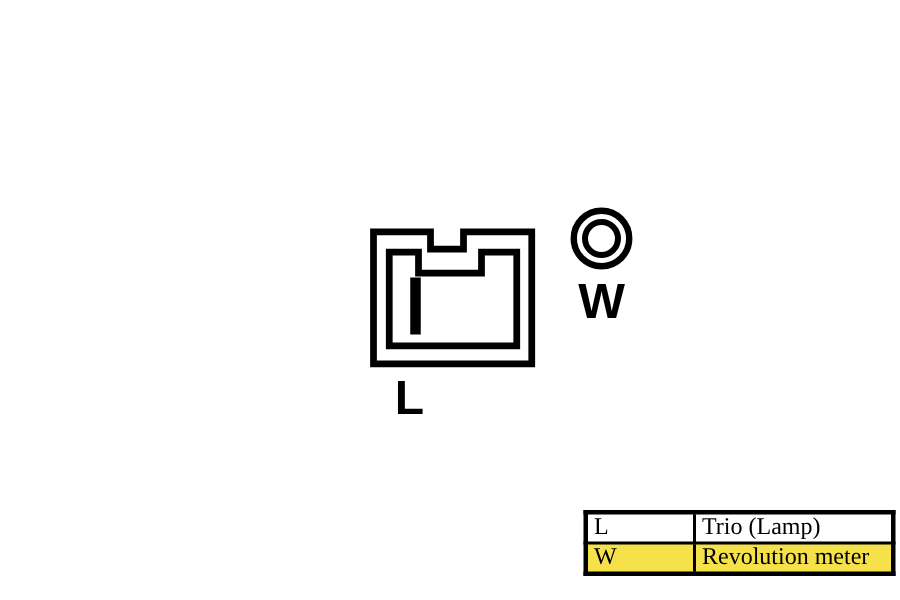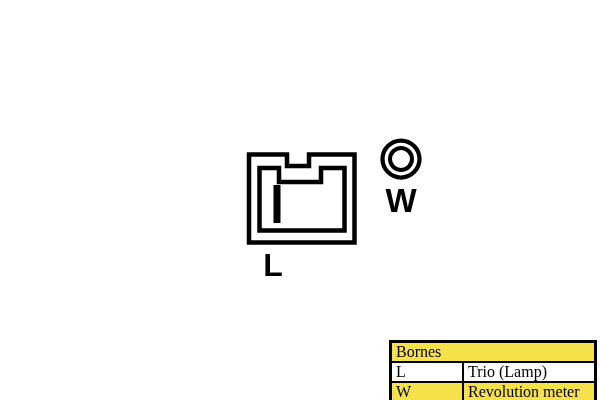--- a/index.html
+++ b/index.html
@@ -83,23 +83,20 @@
     <circle cx="401" cy="159" r="18.5" fill="#ffffff" stroke="#000000" stroke-width="4.25"></circle>
     <circle cx="401" cy="159" r="11" fill="#ffffff" stroke="#000000" stroke-width="4"></circle>
   </svg>
 
   <span class="lbl lbl-l">L</span>
   <span class="lbl lbl-w">W</span>
 
   <table class="legend">
     <tbody>
       <tr>
-        <td colspan="2" class="hl">Bornes</td>
-      </tr>
-      <tr>
         <td class="term">L</td>
         <td>Trio (Lamp)</td>
       </tr>
       <tr class="hl">
         <td class="term">W</td>
         <td>Revolution meter</td>
       </tr>
     </tbody>
   </table>
 

